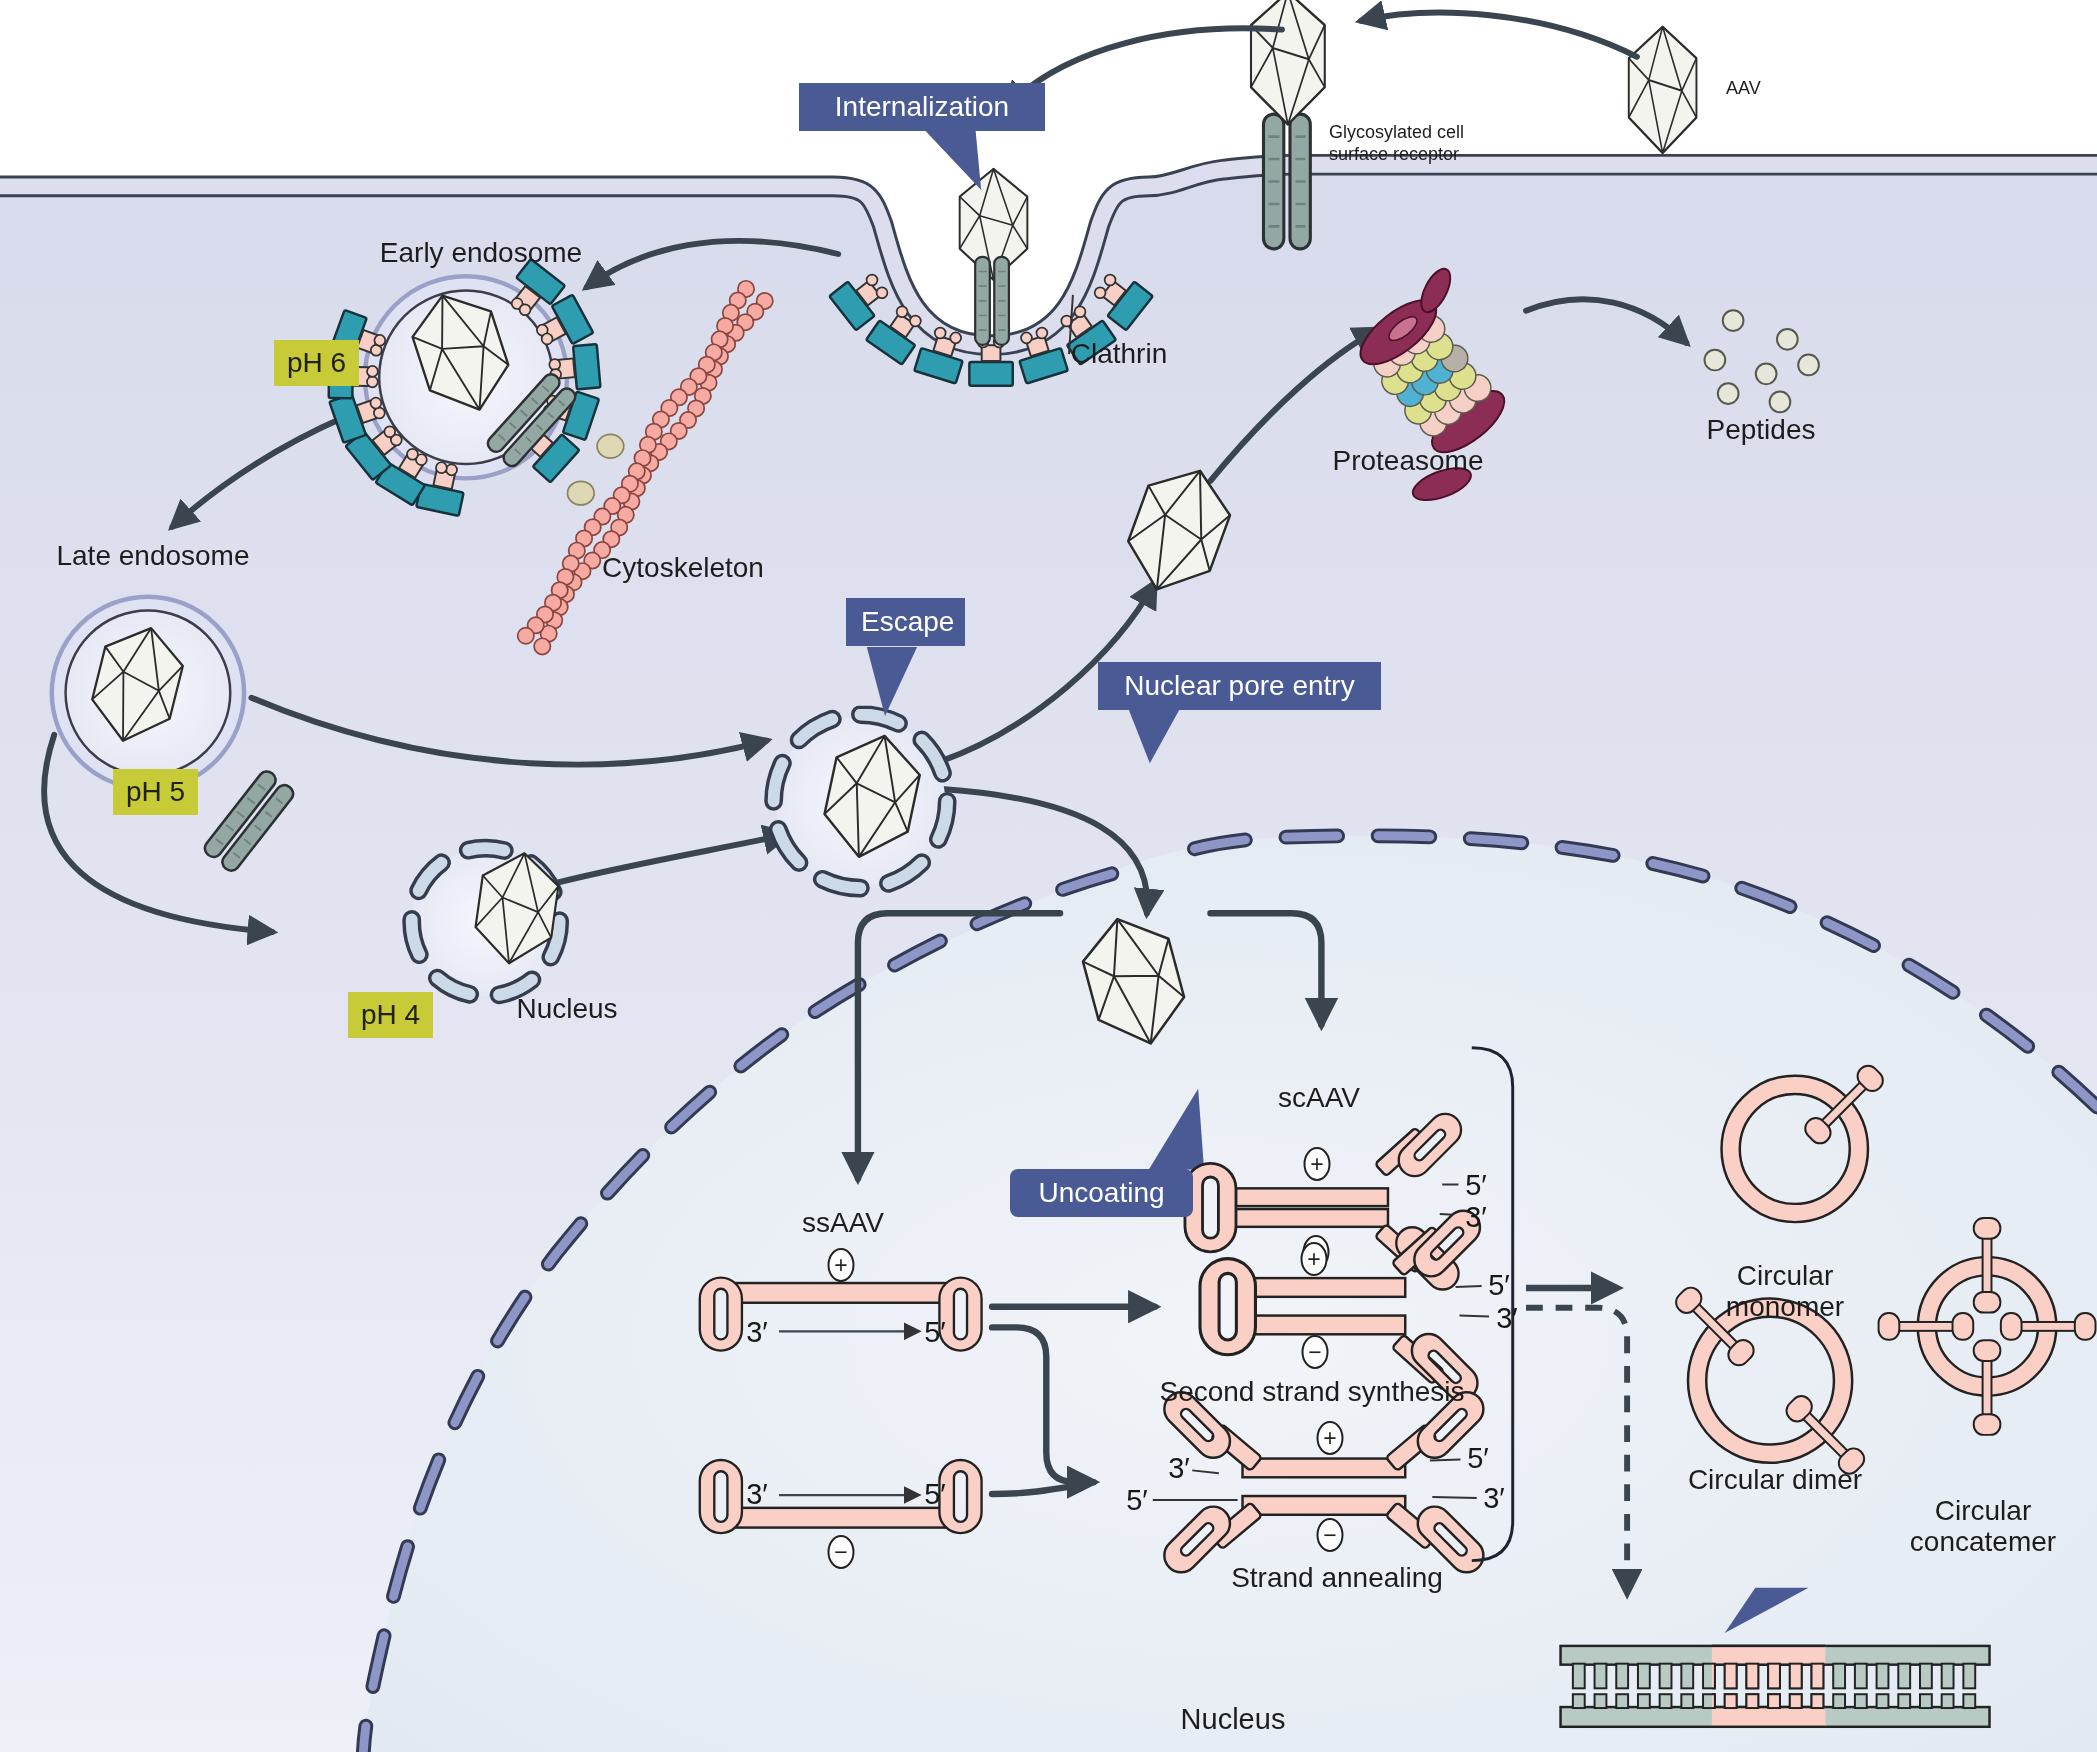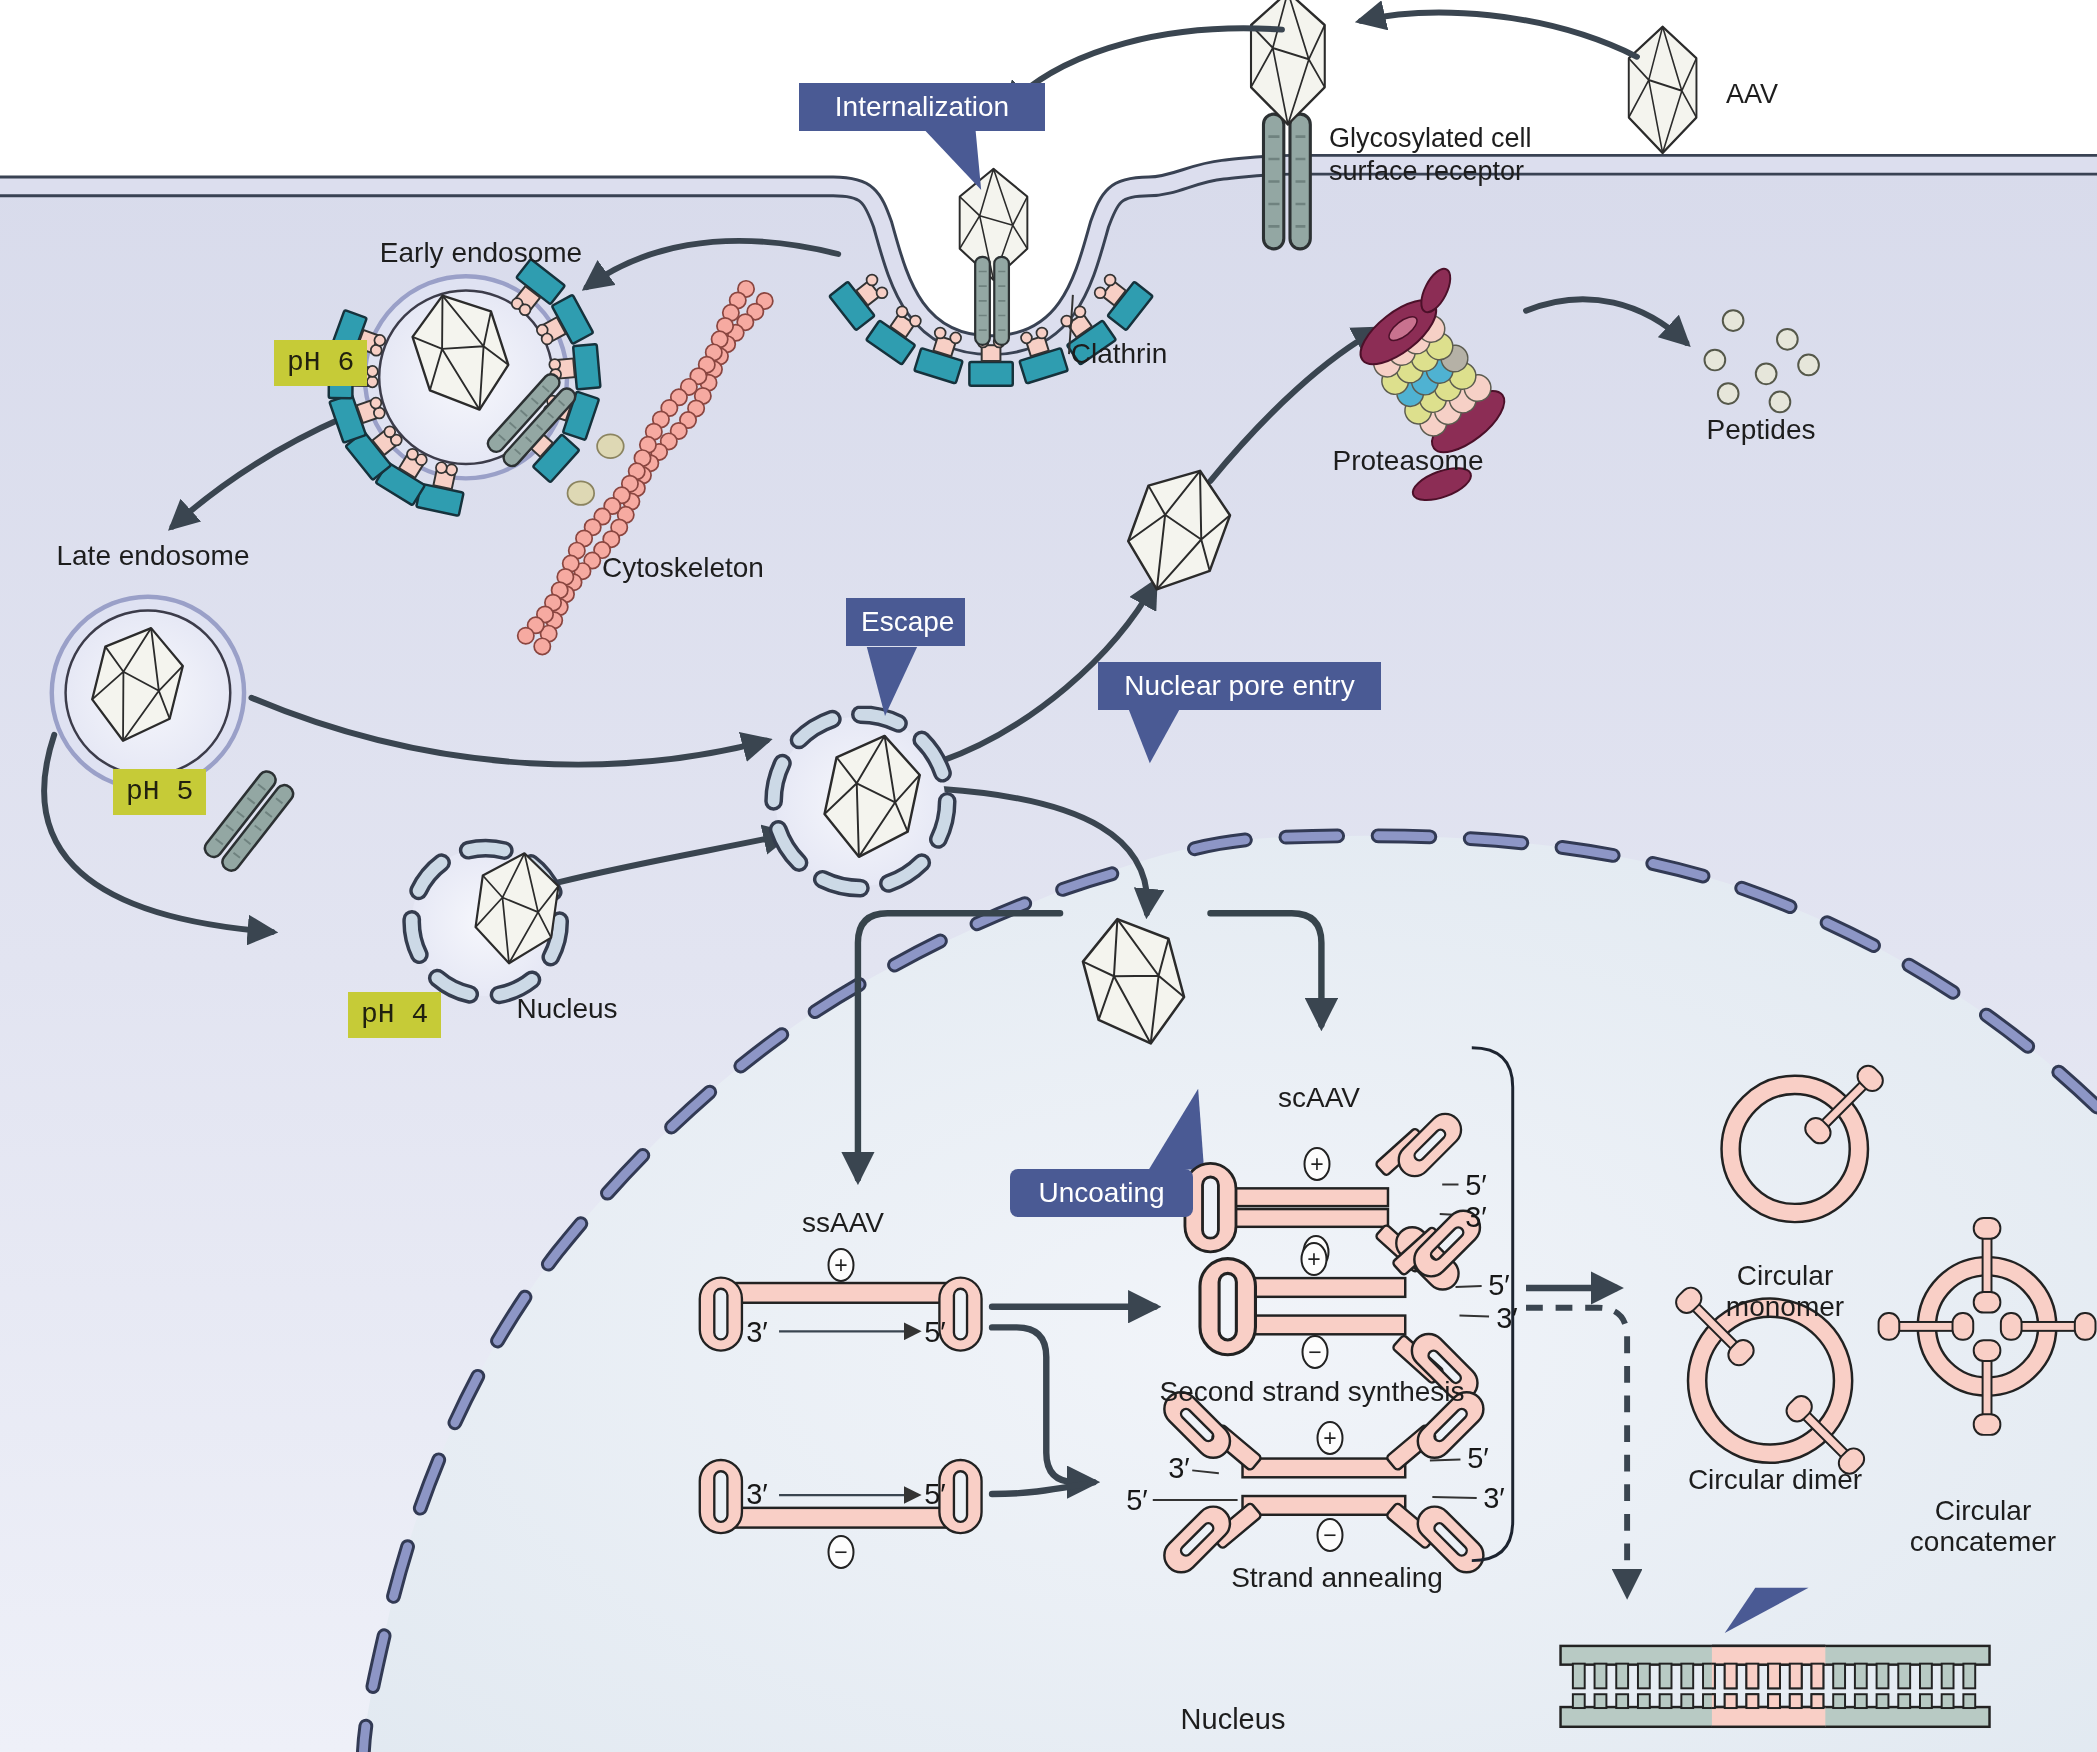--- a/index.html
+++ b/index.html
@@ -1,26 +1,26 @@
 <!DOCTYPE html>
 <html style="font-size:8px"><head>
 <meta charset="utf-8">
 <style>
   html,body{margin:0;padding:0;background:#fff;}
   #stage{position:relative;width:2097px;height:1752px;overflow:hidden;
          font-family:"Liberation Sans","DejaVu Sans",sans-serif;}
   #art{position:absolute;left:0;top:0;}
   .lbl{position:absolute;transform:translate(-50%,-50%);font-size:28px;line-height:1.12;
        color:#1d1d1d;text-align:center;white-space:pre-line;pointer-events:none;}
-  .lbl-left{position:absolute;font-size:27px;line-height:1.22;color:#1d1d1d;text-align:left;
+  .lbl-left{position:absolute;font-size:18px;line-height:1.22;color:#1d1d1d;text-align:left;
        white-space:pre-line;pointer-events:none;}
   .tag{position:absolute;background:#4a5a94;color:#fff;font-size:28px;line-height:1;
        padding:10px 15px;text-align:center;white-space:nowrap;}
   .ph{position:absolute;background:#c6cb37;color:#21210f;font-size:28px;line-height:1;
-      padding:9px 13px;white-space:nowrap;font-family:Liberation Mono, monospace;}
+      padding:9px 13px;white-space:nowrap;}
   .badge{position:absolute;width:23px;height:30px;transform:translate(-50%,-50%);
          border:2px solid #222;border-radius:50%;background:#fdfdfd;color:#222;
          display:flex;align-items:center;justify-content:center;font-size:23px;line-height:1;}
   .prime{position:absolute;transform:translate(-50%,-50%);font-size:29px;color:#171717;white-space:nowrap;}
 </style>
 </head>
 <body>
 
 <div id="stage">
 

